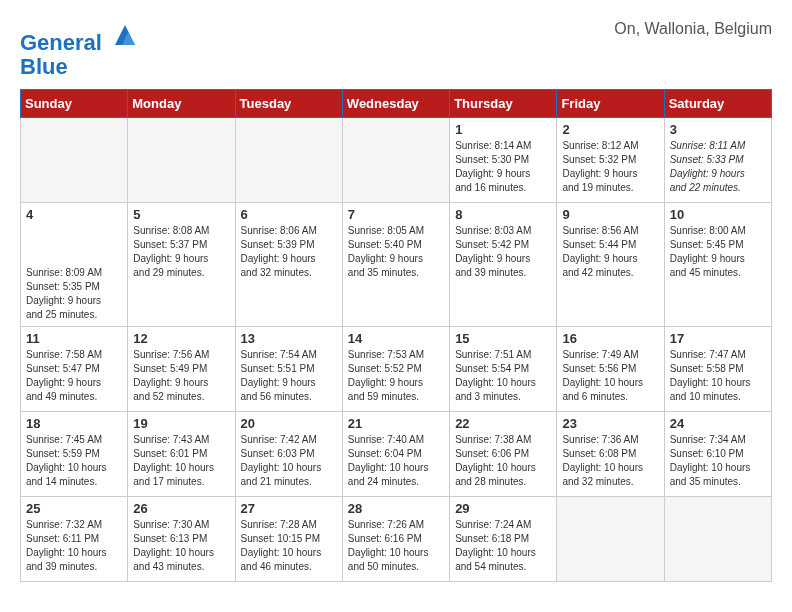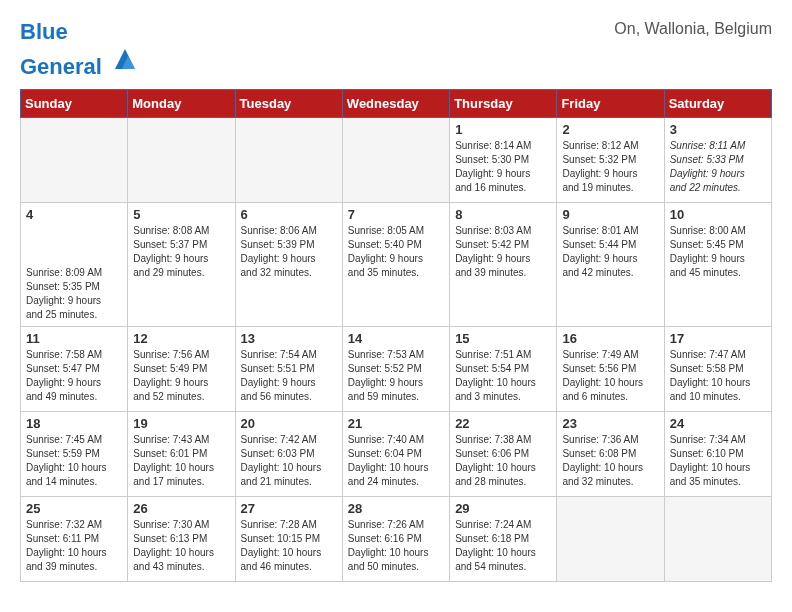--- a/index.html
+++ b/index.html
@@ -83,28 +83,28 @@
       line-height: 1.4;
       color: #333;
     }
   </style>
 </head>
 <body>
 
 <div class="header">
   <div class="logo">
     <div>
-      <div class="logo-text" style="color:#1a73c2; font-size:22px;">Blue</div>
       <div class="logo-text">
         <span>General</span>
         <svg class="logo-icon" viewBox="0 0 30 30">
           <polygon points="5,25 15,5 25,25" fill="#1a73c2"></polygon>
           <polygon points="12,25 18,12 25,25" fill="#4da3e8" opacity="0.7"></polygon>
         </svg>
       </div>
+      <div class="logo-text" style="color:#1a73c2; font-size:22px;">Blue</div>
     </div>
   </div>
   <div class="title-area">
     <div class="location">On, Wallonia, Belgium</div>
   </div>
 </div>
 
 <table>
   <thead>
     <tr>
@@ -176,21 +176,21 @@
         </td>
         <td>
           <span class="day-num">8</span>
           <div class="day-info" style="white-space: pre-line;">Sunrise: 8:03 AM
 Sunset: 5:42 PM
 Daylight: 9 hours
 and 39 minutes.</div>
         </td>
         <td>
           <span class="day-num">9</span>
-          <div class="day-info" style="white-space: pre-line;">Sunrise: 8:01 AM
+          <div class="day-info" style="white-space: pre-line;">Sunrise: 8:56 AM
 Sunset: 5:44 PM
 Daylight: 9 hours
 and 42 minutes.</div>
         </td>
         <td>
           <span class="day-num">10</span>
           <div class="day-info" style="white-space: pre-line;">Sunrise: 8:00 AM
 Sunset: 5:45 PM
 Daylight: 9 hours
 and 45 minutes.</div>

